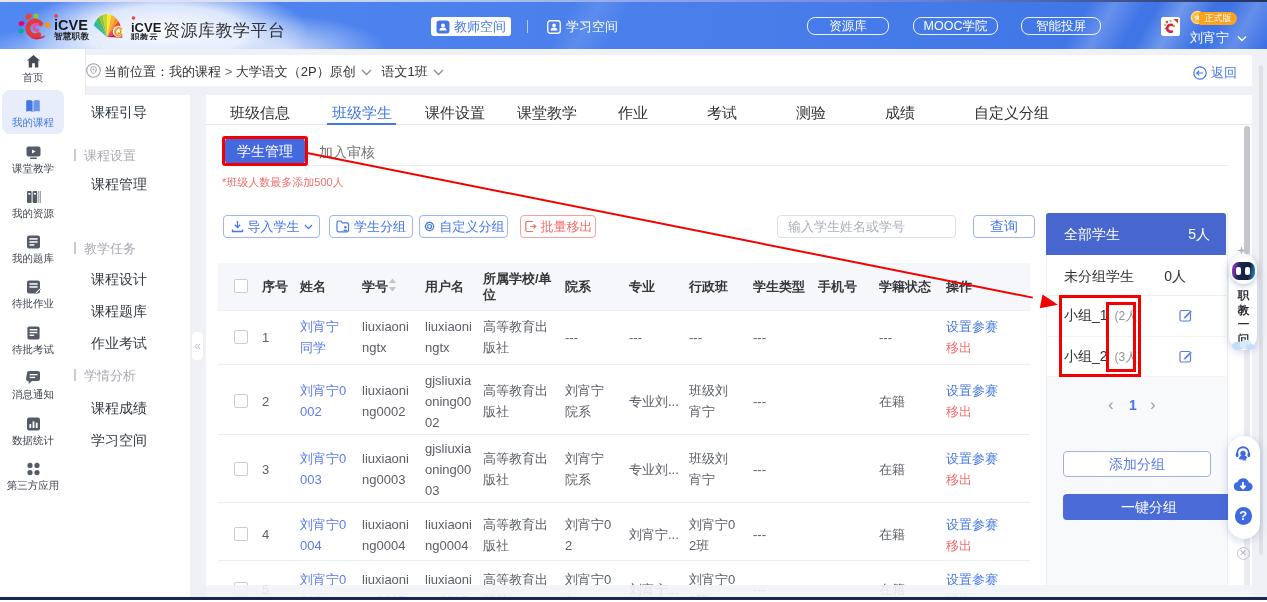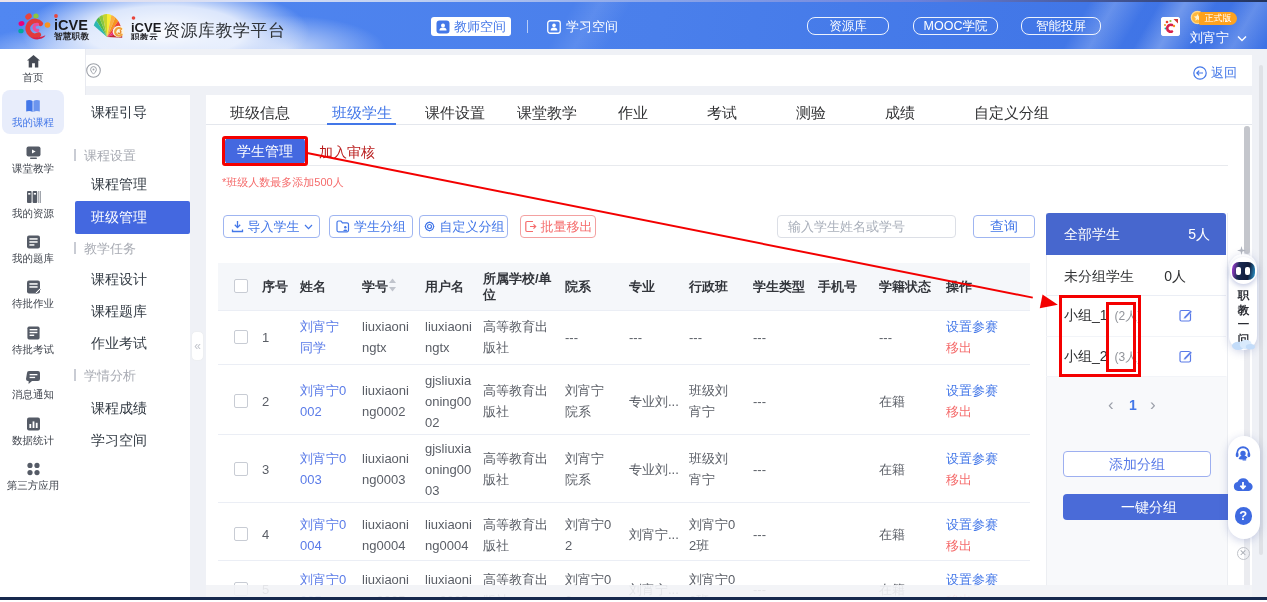--- a/index.html
+++ b/index.html
@@ -53,21 +53,21 @@
   border-radius:5px; color:#C2C5CC; font-size:12px; line-height:28px; text-align:center; }
 
 #content { left:206px; top:95px; width:1046px; height:502px; background:#fff; }
 .tab { position:absolute; top:9px; font-size:15px; color:#303133; }
 .tab.act { color:#4377E8; }
 #tabline { left:0; top:29px; width:1046px; height:1px; background:#E4E7ED; }
 #tabunder { left:120px; top:28px; width:70px; height:2px; background:#4377E8; }
 #subtabline { left:26px; top:70px; width:996px; height:1px; background:#E8EAEE; }
 #subpill { left:19px; top:43px; width:80px; height:26px; background:#4468E0; border-radius:4px;
   color:#fff; font-size:14px; text-align:center; line-height:26px; }
-#subtab2 { left:113px; top:49px; font-size:14px; color:#b91c1c; }
+#subtab2 { left:113px; top:49px; font-size:14px; color:#737373; }
 #rednote { left:16px; top:80px; font-size:11px; color:#F56C6C; }
 .obtn { position:absolute; top:120px; height:23px; border:1px solid #9FB5F1; border-radius:4px; background:#fff;
   color:#4377E8; font-size:13px; display:flex; align-items:center; justify-content:center; gap:4px; }
 .obtn.red { border-color:#F3A1A1; color:#F56C6C; }
 #sinput { left:571px; top:120px; width:179px; height:23px; border:1px solid #DCDFE6; border-radius:4px; background:#fff;
   color:#A9AFBA; font-size:13px; line-height:21px; padding-left:10px; }
 </style>
 </head>
 <body>
 <style>
@@ -202,20 +202,25 @@
       </svg>
   </div>
 </div>
 
 <div class="abs" id="crumbbar">
   <svg class="abs" style="left:6px; top:8px" width="15" height="15" viewBox="0 0 15 15">
     <circle cx="7.5" cy="7.5" r="6.8" fill="none" stroke="#9DA1A9" stroke-width="1.1"></circle>
     <path d="M7.5 3.6 a2.9 2.9 0 0 1 2.9 2.9 c0 1.9 -2.9 4.6 -2.9 4.6 s-2.9 -2.7 -2.9 -4.6 a2.9 2.9 0 0 1 2.9 -2.9 Z" fill="none" stroke="#9DA1A9" stroke-width="1"></path>
     <circle cx="7.5" cy="6.6" r="1" fill="#9DA1A9"></circle>
   </svg>
+  <div class="abs ctext">当前位置：我的课程 <span style="color:#6b6f77">&gt;</span> 大学语文（2P）原创 <svg width="11" height="7" viewBox="0 0 11 7" style="margin:0 2px">
+        <path d="M1 1 L5.5 5.5 L10 1" stroke="#8a8e96" stroke-width="1.3" fill="none"></path>
+      </svg> &nbsp;语文1班 <svg width="11" height="7" viewBox="0 0 11 7" style="margin-left:2px">
+        <path d="M1 1 L5.5 5.5 L10 1" stroke="#8a8e96" stroke-width="1.3" fill="none"></path>
+      </svg></div>
   <div class="abs" id="backlink">
     <svg width="14" height="14" viewBox="0 0 14 14">
         <circle cx="7" cy="7" r="6.2" fill="none" stroke="#4377E8" stroke-width="1.2"></circle>
         <path d="M6.2 4.6 L3.8 7 L6.2 9.4 M3.8 7 L10 7" stroke="#4377E8" stroke-width="1.2" fill="none"></path>
       </svg>
     返回</div>
 </div>
 
 <div class="abs" id="rail">
   <div class="abs" id="railact"></div>
@@ -303,21 +308,20 @@
           <circle cx="11" cy="10.6" r="2.6" fill="#555B66"></circle>
         </svg></div>
     <div class="rlb">第三方应用</div>
   </div>
 </div>
 
 <div class="abs" id="sb2">
   <div class="s2item" style="top:9px">课程引导</div>
   <div class="s2sec" style="top:52px">课程设置</div>
   <div class="s2item" style="top:81px">课程管理</div>
-  <div class="abs" id="sb2act">班级管理</div>
   <div class="s2sec" style="top:145px">教学任务</div>
   <div class="s2item" style="top:176px">课程设计</div>
   <div class="s2item" style="top:208px">课程题库</div>
   <div class="s2item" style="top:240px">作业考试</div>
   <div class="s2sec" style="top:272px">学情分析</div>
   <div class="s2item" style="top:305px">课程成绩</div>
   <div class="s2item" style="top:337px">学习空间</div>
 </div>
 <div class="abs" id="collapser">«</div>
 

